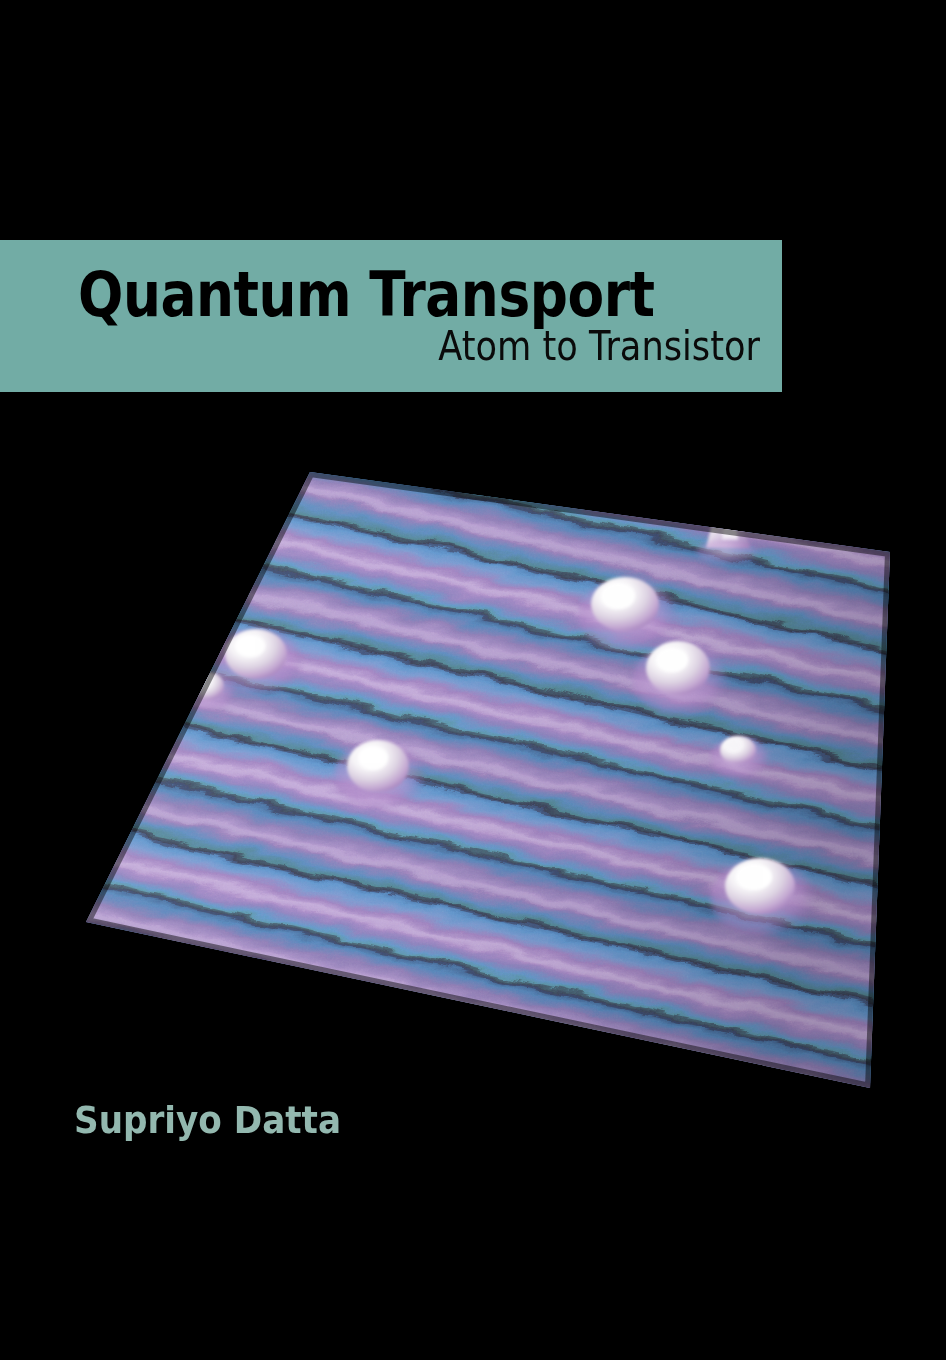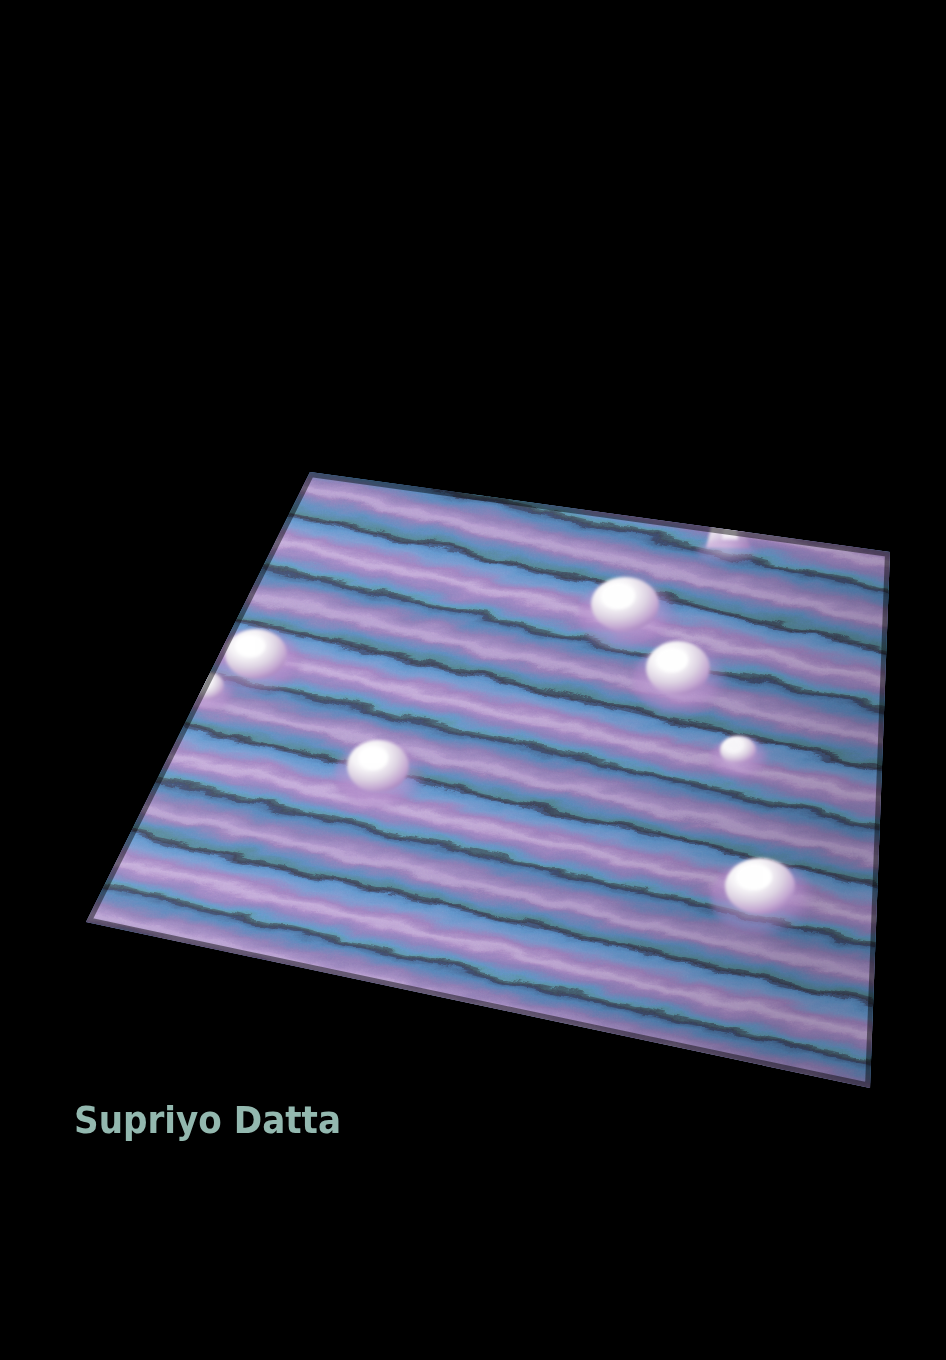--- a/index.html
+++ b/index.html
@@ -295,16 +295,20 @@
             <ellipse cx="700" cy="446" rx="35" ry="28" fill="url(#peakGrad)" filter="url(#softBlur)"></ellipse>
             <ellipse cx="694" cy="437" rx="18" ry="13" fill="#ffffff" opacity="0.94" filter="url(#softBlur)"></ellipse>
           </g>
         </g>
 
         <path d="M250,32 L830,112 L810,648 L26,482 Z" fill="none" stroke="#000000" stroke-opacity="0.45" stroke-width="10"></path>
       </g>
     </svg>
   </div>
 
+  <div id="title-band">
+    <div id="main-title">Quantum Transport</div>
+    <div id="subtitle">Atom to Transistor</div>
+  </div>
 
   <div id="author">Supriyo Datta</div>
 
 </div>
 
 </body></html>

